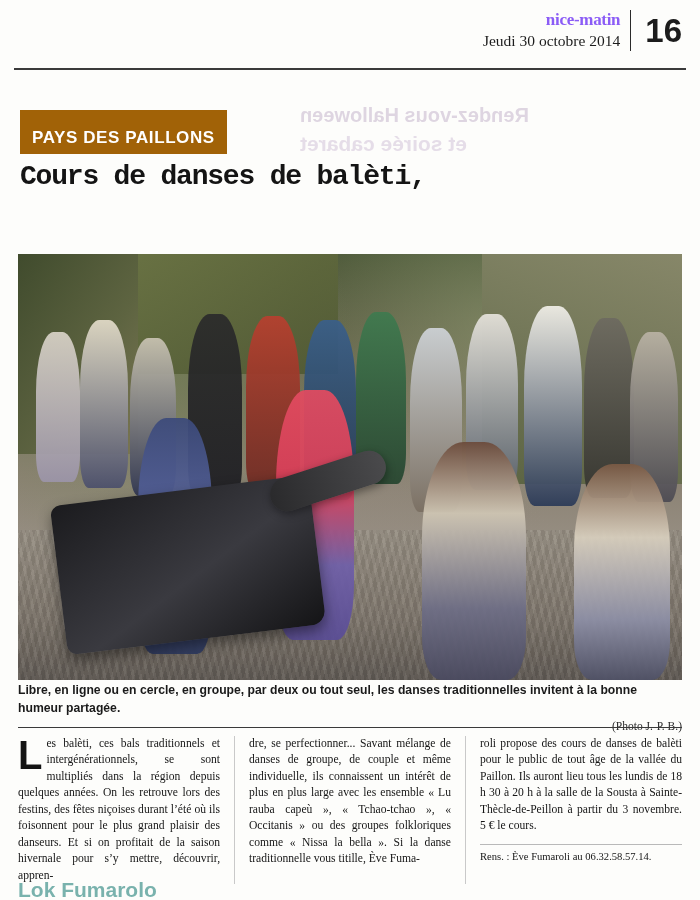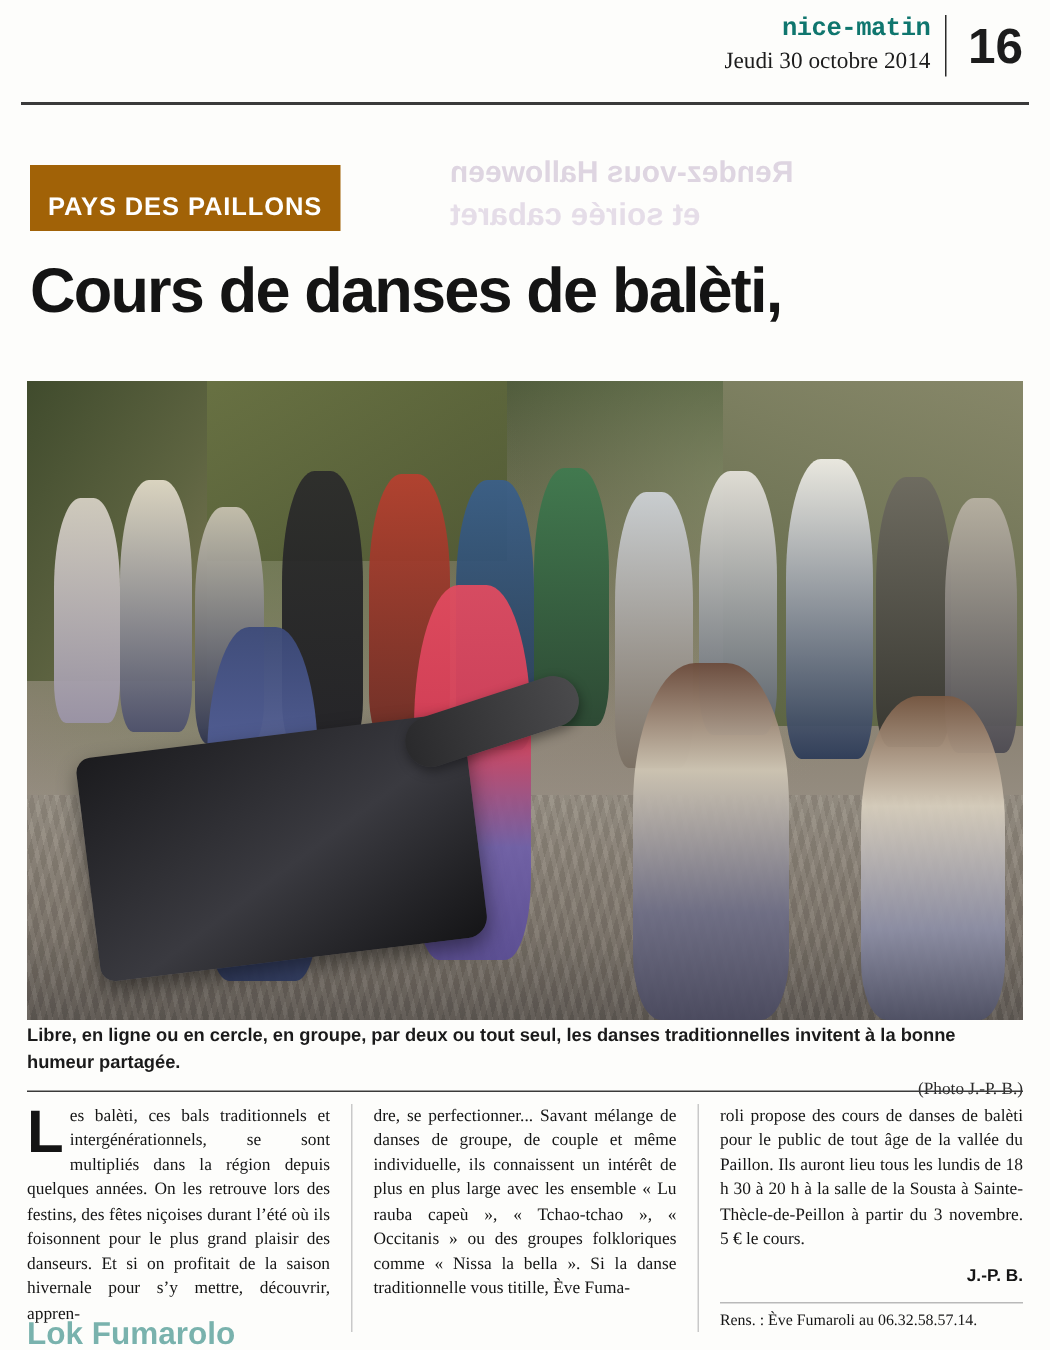--- a/index.html
+++ b/index.html
@@ -34,25 +34,25 @@
     align-items: center;
     justify-content: flex-end;
     gap: 12px;
   }
   .masthead-text {
     text-align: right;
     padding-right: 10px;
     border-right: 1.5px solid #2a2a2a;
   }
   .paper-name {
-    font-family: Liberation Mono, monospace;
+    font-family: Liberation Serif, serif;
     font-size: 17px;
     font-weight: bold;
     letter-spacing: -0.3px;
-    color: #0f766e;
+    color: #8b5cf6;
     line-height: 1.15;
   }
   .paper-date {
     font-family: "Liberation Serif", serif;
     font-size: 15.5px;
     color: #1c1c1c;
     line-height: 1.3;
     margin-top: 1px;
   }
   .page-number {
@@ -119,23 +119,23 @@
     transform: scaleX(-1);
     white-space: nowrap;
   }
 
   
   .headline {
     position: absolute;
     top: 142px;
     left: 20px;
     right: 16px;
-    font-family: Liberation Sans, sans-serif;
-    font-weight: bold;
-    font-size: 42px;
+    font-family: Liberation Mono, monospace;
+    font-weight: bold;
+    font-size: 28px;
     line-height: 1.12;
     letter-spacing: -1.2px;
     color: #141414;
   }
   .headline .l2 {
     display: block;
   }
 
   
   .photo-wrap {
@@ -368,20 +368,19 @@
     <div class="col">
       <span class="dropcap">L</span><span>es balèti, ces bals traditionnels et intergénérationnels, se sont multipliés dans la région depuis quelques années. On les retrouve lors des festins, des fêtes niçoises durant l’été où ils foisonnent pour le plus grand plaisir des danseurs. Et si on profitait de la saison hivernale pour s’y mettre, découvrir, appren-</span>
     </div>
     <div class="col-sep"></div>
     <div class="col">
       <span>dre, se perfectionner... Savant mélange de danses de groupe, de couple et même individuelle, ils connaissent un intérêt de plus en plus large avec les ensemble « Lu rauba capeù », « Tchao-tchao », « Occitanis » ou des groupes folkloriques comme « Nissa la bella ». Si la danse traditionnelle vous titille, Ève Fuma-</span>
     </div>
     <div class="col-sep"></div>
     <div class="col">
       <span>roli propose des cours de danses de balèti pour le public de tout âge de la vallée du Paillon. Ils auront lieu tous les lundis de 18 h 30 à 20 h à la salle de la Sousta à Sainte-Thècle-de-Peillon à partir du 3 novembre. 5 € le cours.</span>
-      <div class="signature">J.-P. B.</div>
       <div class="rens">Rens. : Ève Fumaroli au 06.32.58.57.14.</div>
     </div>
   </div>
 
   <div class="footer-ghost">Lok Fumarolo</div>
 
 </div>
 
 </body></html>

